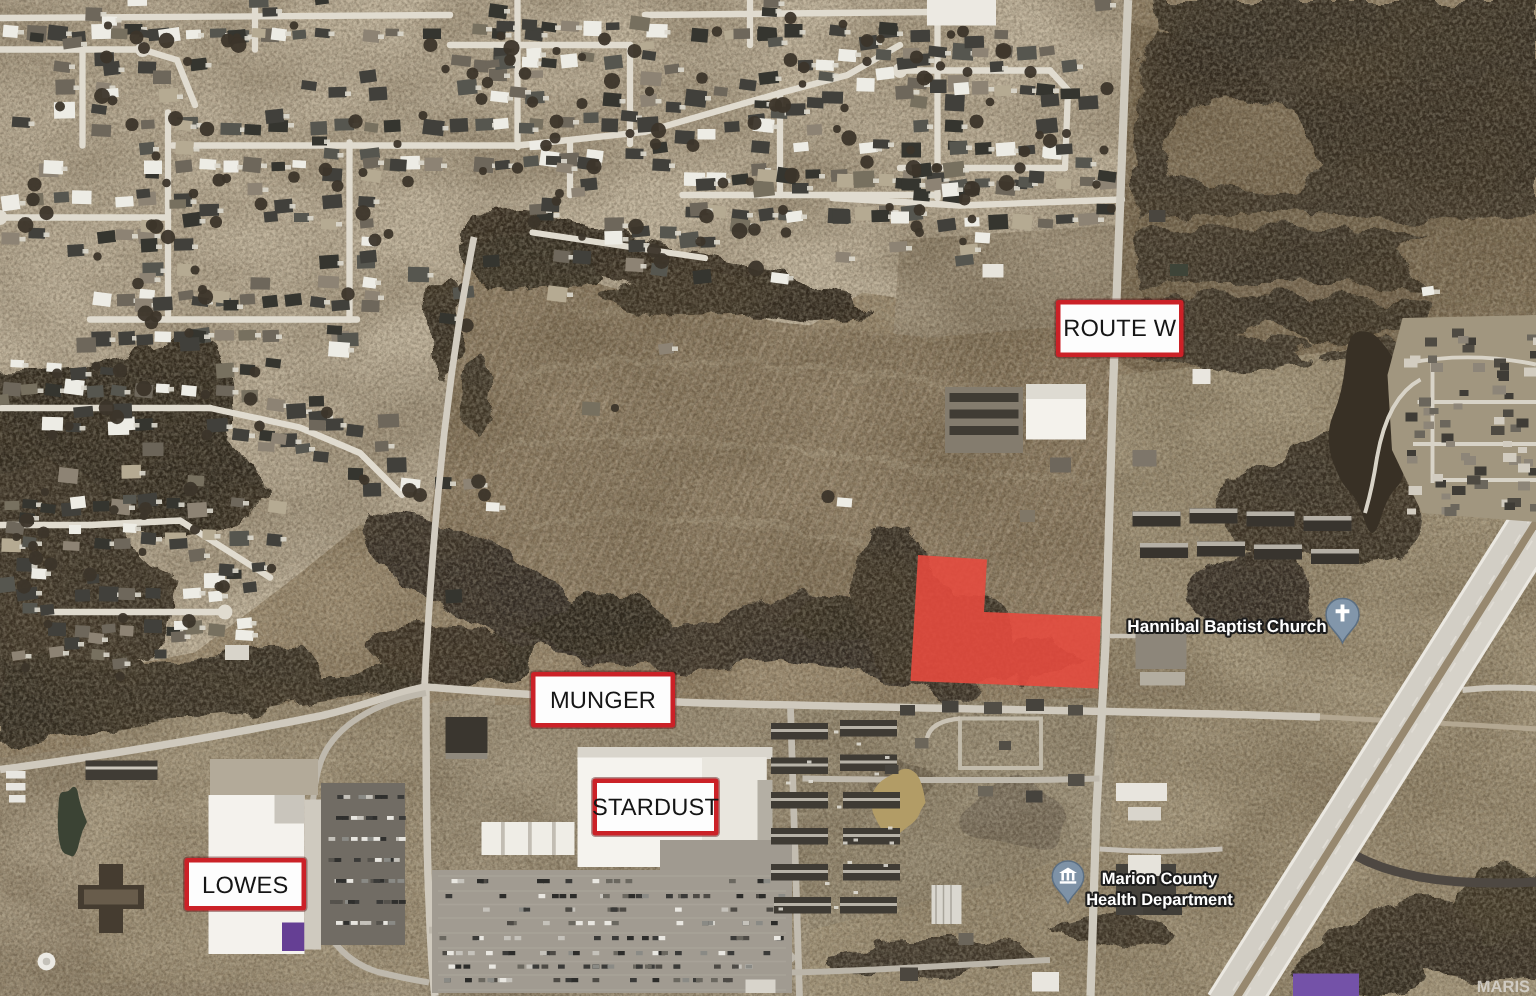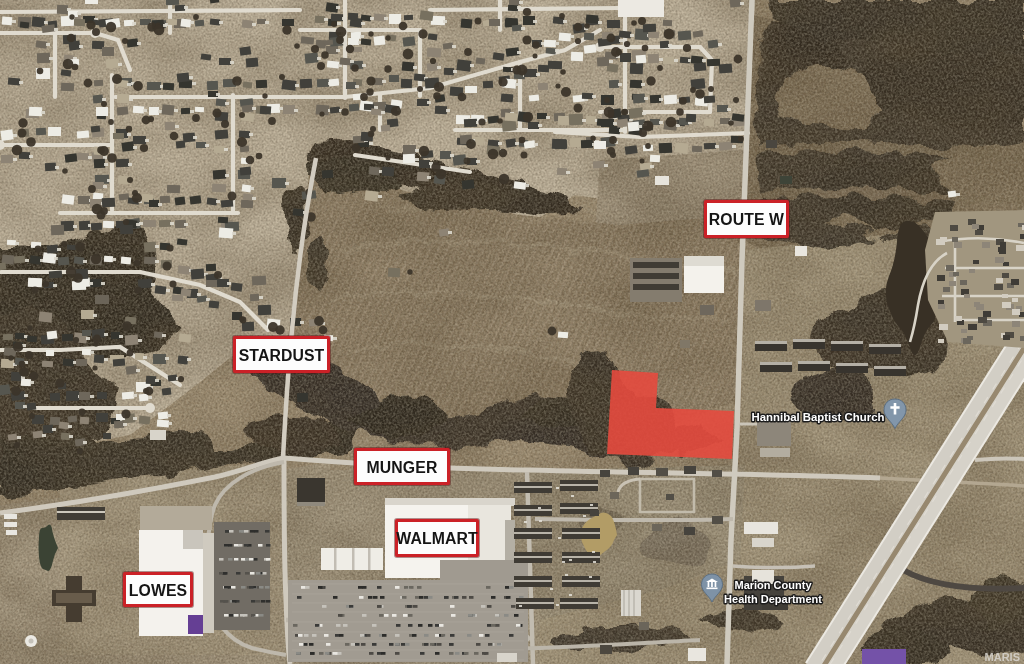--- a/index.html
+++ b/index.html
@@ -1,17 +1,17 @@
 <!DOCTYPE html>
 <html><head><meta charset="utf-8">
 <style>
 html,body{margin:0;padding:0;background:#fff}
 #map{position:relative;width:1024px;height:664px;overflow:hidden;font-family:"Liberation Sans",sans-serif}
 #map svg{position:absolute;left:0;top:0}
-.lbl{position:absolute;box-sizing:border-box;display:flex;align-items:center;justify-content:center;padding-top:2px;background:#fdfdfd;border:3px solid #cb2127;border-radius:2px;font-weight:bold;font-size:15.8px;color:#151515;letter-spacing:0.1px;box-shadow:0 0 0 1px rgba(90,20,20,0.45);white-space:nowrap}
+.lbl{position:absolute;box-sizing:border-box;display:flex;align-items:center;justify-content:center;padding-top:2px;background:#fdfdfd;border:3px solid #cb2127;border-radius:2px;font-weight:normal;font-size:15.8px;color:#151515;letter-spacing:0.1px;box-shadow:0 0 0 1px rgba(90,20,20,0.45);white-space:nowrap}
 </style></head>
 <body>
 
 <div id="map">
 <svg width="1024" height="664" viewBox="0 0 1024 664" xmlns="http://www.w3.org/2000/svg">
       <defs>
 <filter id="darkno" x="0" y="0" width="100%" height="100%" color-interpolation-filters="sRGB">
   <feTurbulence type="fractalNoise" baseFrequency="0.5" numOctaves="2" seed="7"></feTurbulence>
   <feColorMatrix type="matrix" values="0 0 0 0 0.24  0 0 0 0 0.20  0 0 0 0 0.14  1.3 1.3 1.3 0 -1.5"></feColorMatrix>
   <feComposite operator="in" in2="SourceGraphic"></feComposite>
@@ -1733,21 +1733,20 @@
 </g>
 
 <text x="773" y="589" font-family="Liberation Sans, sans-serif" font-size="11.0" font-weight="bold" fill="#ffffff" stroke="#1c1c1c" stroke-width="2.8" paint-order="stroke" text-anchor="middle" stroke-linejoin="round">Marion County</text>
 <text x="773" y="603" font-family="Liberation Sans, sans-serif" font-size="11.0" font-weight="bold" fill="#ffffff" stroke="#1c1c1c" stroke-width="2.8" paint-order="stroke" text-anchor="middle" stroke-linejoin="round">Health Department</text>
 
 <text x="1020" y="661" font-family="Liberation Sans, sans-serif" font-size="11" font-weight="bold" fill="#d8d5cf" fill-opacity="0.85" text-anchor="end">MARIS</text>
     </svg>
 
 <div class="lbl" style="left:704px;top:200px;width:85px;height:38px">ROUTE&nbsp;W</div>
 
-<div class="lbl" style="left:233px;top:336px;width:97px;height:37px">STARDUST</div>
 
 <div class="lbl" style="left:354px;top:448px;width:96px;height:37px">MUNGER</div>
 
-<div class="lbl" style="left:395px;top:519px;width:84px;height:38px">WALMART</div>
-
-<div class="lbl" style="left:123px;top:572px;width:70px;height:35px">LOWES</div>
+<div class="lbl" style="left:395px;top:519px;width:84px;height:38px">STARDUST</div>
+
+<div class="lbl" style="left:123px;top:572px;width:81px;height:35px">LOWES</div>
 
 </div>
 
 </body></html>

